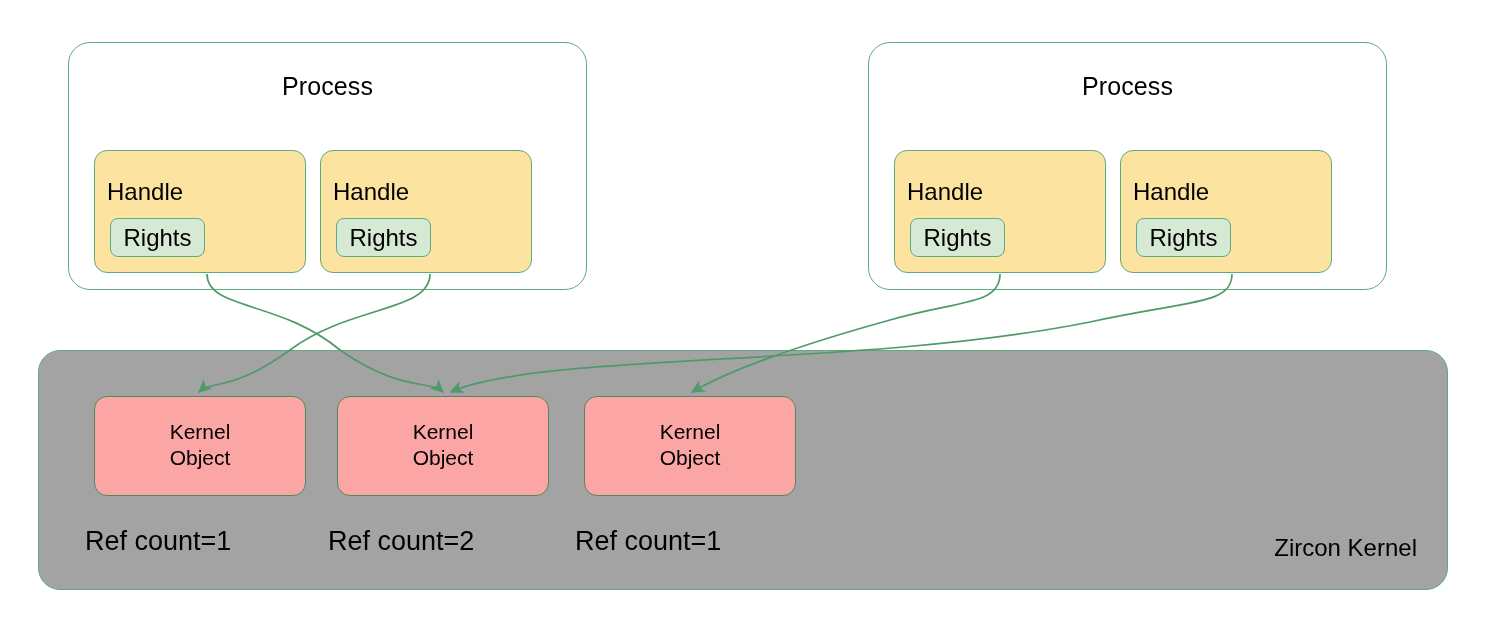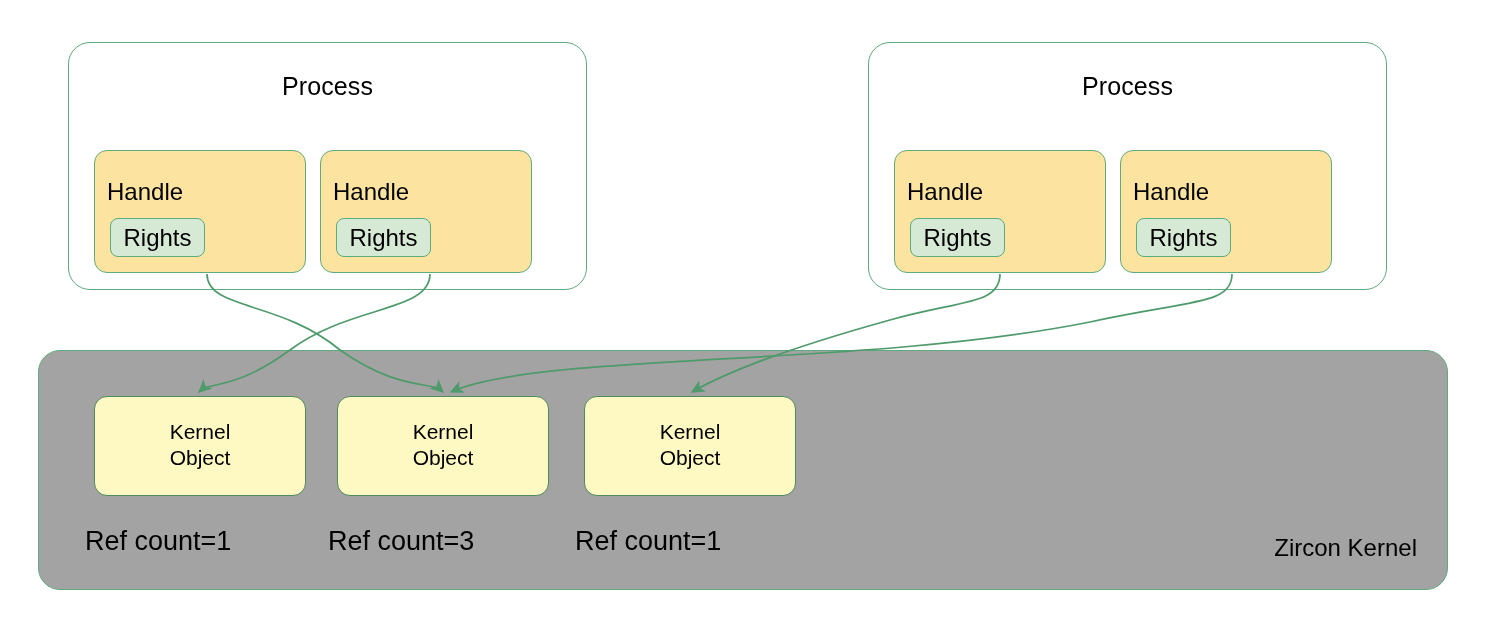--- a/index.html
+++ b/index.html
@@ -104,21 +104,21 @@
     font-size: 24px;
     line-height: 22px;
   }
 
   
   .kobj {
     position: absolute;
     box-sizing: border-box;
     width: 212px;
     height: 100px;
-    background: #fef9c3;
+    background: #fca5a5;
     border: 1.4px solid #4E8A5E;
     border-radius: 13px;
   }
   .kobj-label {
     position: absolute;
     left: 0;
     right: 0;
     top: 22px;
     text-align: center;
     font-size: 21px;
@@ -196,21 +196,21 @@
   <div class="kobj" id="ko0" style="left: 94px; top: 396px;">
     <div class="kobj-label">Kernel
 Object</div>
   </div>
   <div class="refcount" id="rc0" style="left: 85px; top: 501px;">Ref count=1</div>
 
   <div class="kobj" id="ko1" style="left: 337px; top: 396px;">
     <div class="kobj-label">Kernel
 Object</div>
   </div>
-  <div class="refcount" id="rc1" style="left: 328px; top: 501px;">Ref count=3</div>
+  <div class="refcount" id="rc1" style="left: 328px; top: 501px;">Ref count=2</div>
 
   <div class="kobj" id="ko2" style="left: 584px; top: 396px;">
     <div class="kobj-label">Kernel
 Object</div>
   </div>
   <div class="refcount" id="rc2" style="left: 575px; top: 501px;">Ref count=1</div>
 
 </div>
 
 </body></html>

